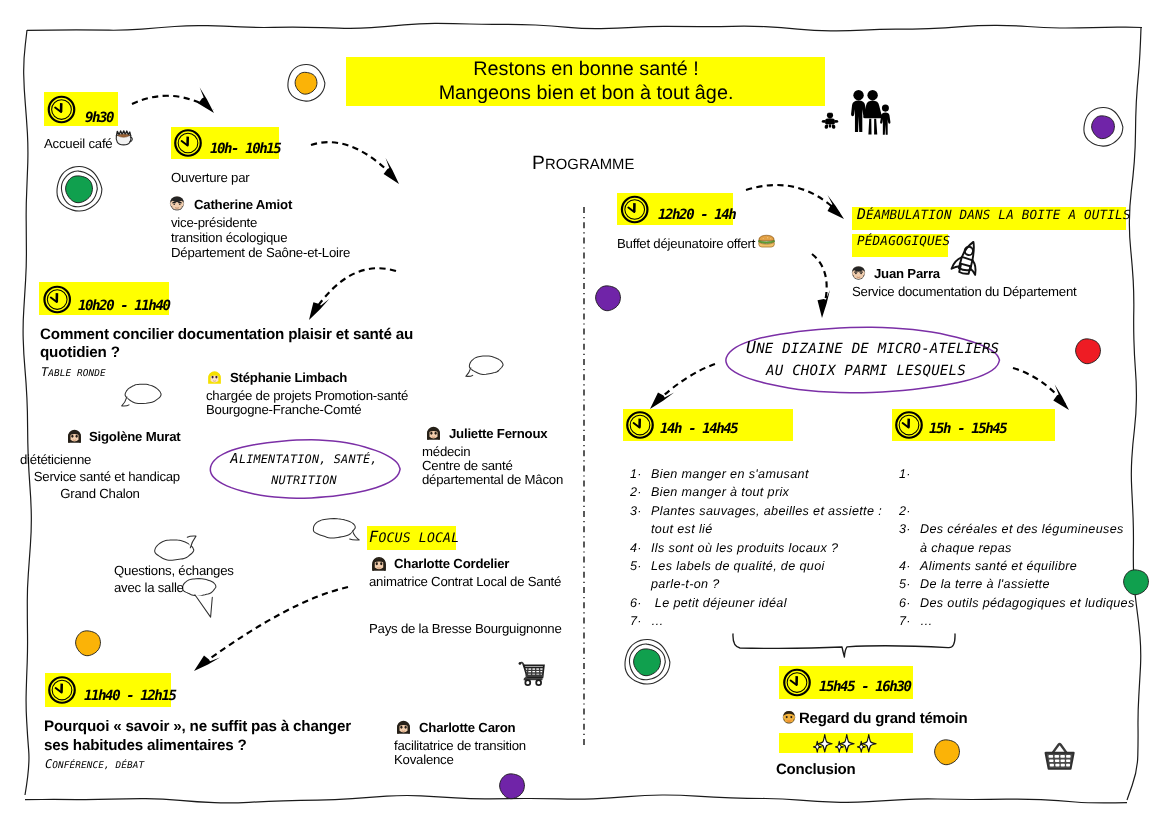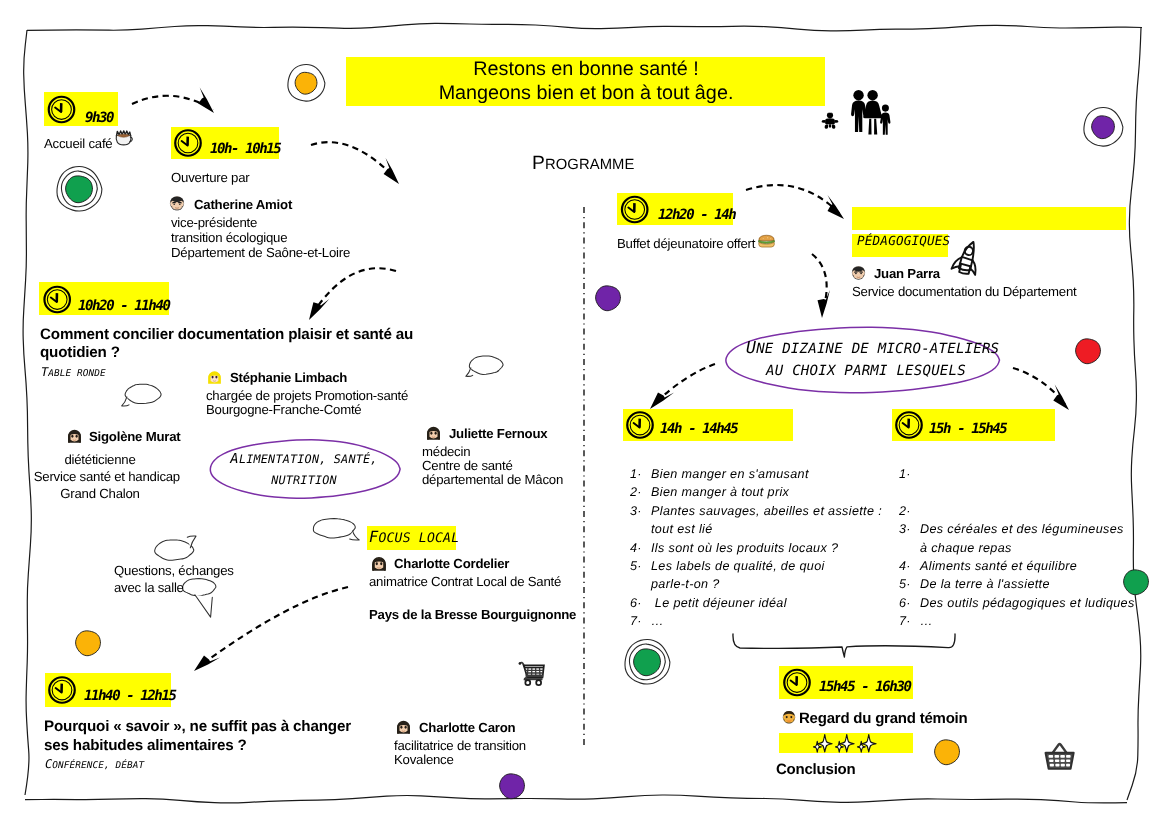--- a/index.html
+++ b/index.html
@@ -147,48 +147,49 @@
 <div class="t bodyt" style="left:171px;top:245.9px;">Département de Saône-et-Loire</div>
 <div class="hlbox" style="left:39px;top:282px;width:130px;height:33px"></div>
 <div class="t timelbl" style="left:78px;top:298.5px;">10h20 - 11h40</div>
 <div class="t h3" style="left:40px;top:326.5px;">Comment concilier documentation plaisir et santé au</div>
 <div class="t h3" style="left:40px;top:345px;">quotidien ?</div>
 <div class="t kind sc3" style="left:41px;top:365.5px;"><span class="cap">T</span>ABLE RONDE</div>
 <div class="t name" style="left:230px;top:371px;">Stéphanie Limbach</div>
 <div class="t bodyt" style="left:206px;top:389px;">chargée de projets Promotion-santé</div>
 <div class="t bodyt" style="left:206px;top:403px;">Bourgogne-Franche-Comté</div>
 <div class="t name" style="left:89px;top:430px;">Sigolène Murat</div>
-<div class="t bodyt" style="left:20px;top:453px;width:160px;text-align:center">diététicienne</div>
+<div class="t bodyt" style="left:20px;top:453px;width:160px;text-align:left">diététicienne</div>
 <div class="t bodyt" style="left:20px;top:470px;width:160px;text-align:right">Service santé et handicap</div>
 <div class="t bodyt" style="left:20px;top:487px;width:160px;text-align:center">Grand Chalon</div>
 <div class="t name" style="left:449px;top:427px;">Juliette Fernoux</div>
 <div class="t bodyt" style="left:422px;top:445px;">médecin</div>
 <div class="t bodyt" style="left:422px;top:459px;">Centre de santé</div>
 <div class="t bodyt" style="left:422px;top:473px;">départemental de Mâcon</div>
 <div class="t tagl sc" style="left:224px;top:453px;width:160px;text-align:center;font-size:11.8px"><span class="cap">A</span>LIMENTATION, SANTÉ,</div>
 <div class="t tagl sc" style="left:224px;top:475px;width:160px;text-align:center;font-size:11.8px">NUTRITION</div>
 <div class="t bodyt" style="left:114px;top:564px;">Questions, échanges</div>
 <div class="t bodyt" style="left:114px;top:581px;">avec la salle</div>
 <div class="hlbox" style="left:367px;top:526px;width:89px;height:24px"></div>
 <div class="t tagl sc" style="left:369px;top:530px;font-size:13.1px"><span class="cap">F</span>OCUS LOCAL</div>
 <div class="t name" style="left:394px;top:557px;">Charlotte Cordelier</div>
 <div class="t bodyt" style="left:369px;top:574.5px;">animatrice Contrat Local de Santé</div>
-<div class="t bodyt" style="left:369px;top:608px;font-weight:bold;">Pays de la Bresse Bourguignonne</div>
+<div class="t bodyt" style="left:369px;top:622px;">Pays de la Bresse Bourguignonne</div>
 <div class="hlbox" style="left:45px;top:673px;width:126px;height:34px"></div>
 <div class="t timelbl" style="left:84px;top:688.5px;">11h40 - 12h15</div>
 <div class="t h3" style="left:44px;top:719px;">Pourquoi « savoir », ne suffit pas à changer</div>
 <div class="t h3" style="left:44px;top:738px;">ses habitudes alimentaires ?</div>
 <div class="t kind sc3" style="left:45px;top:757.5px;"><span class="cap">C</span>ONFÉRENCE, DÉBAT</div>
 <div class="t name" style="left:419px;top:721px;">Charlotte Caron</div>
 <div class="t bodyt" style="left:394px;top:739px;">facilitatrice de transition</div>
 <div class="t bodyt" style="left:394px;top:753px;">Kovalence</div>
 <div class="hlbox" style="left:617px;top:193px;width:116px;height:32px"></div>
 <div class="t timelbl" style="left:658px;top:207.5px;">12h20 - 14h</div>
 <div class="t bodyt" style="left:617px;top:237px;">Buffet déjeunatoire offert</div>
 <div class="hlbox" style="left:852px;top:207px;width:274px;height:23px"></div>
+<div class="t tagl sc" style="left:857px;top:208px;font-size:12.6px"><span class="cap">D</span>ÉAMBULATION DANS LA BOITE A OUTILS</div>
 <div class="hlbox" style="left:852px;top:234px;width:96px;height:23px"></div>
 <div class="t tagl sc" style="left:857px;top:235px;font-size:12.6px">PÉDAGOGIQUES</div>
 <div class="t name" style="left:874px;top:267px;">Juan Parra</div>
 <div class="t bodyt" style="left:852px;top:285px;">Service documentation du Département</div>
 <div class="t tagl sc" style="left:746px;top:340px;width:240px;text-align:center;font-size:14.1px"><span class="cap">U</span>NE DIZAINE DE MICRO-ATELIERS</div>
 <div class="t tagl sc" style="left:746px;top:364px;width:240px;text-align:center;font-size:14.1px">AU CHOIX PARMI LESQUELS</div>
 <div class="hlbox" style="left:623px;top:409px;width:170px;height:32px"></div>
 <div class="t timelbl" style="left:660px;top:422.0px;">14h - 14h45</div>
 <div class="hlbox" style="left:892px;top:409px;width:163px;height:32px"></div>
 <div class="t timelbl" style="left:929px;top:422.0px;">15h - 15h45</div>

